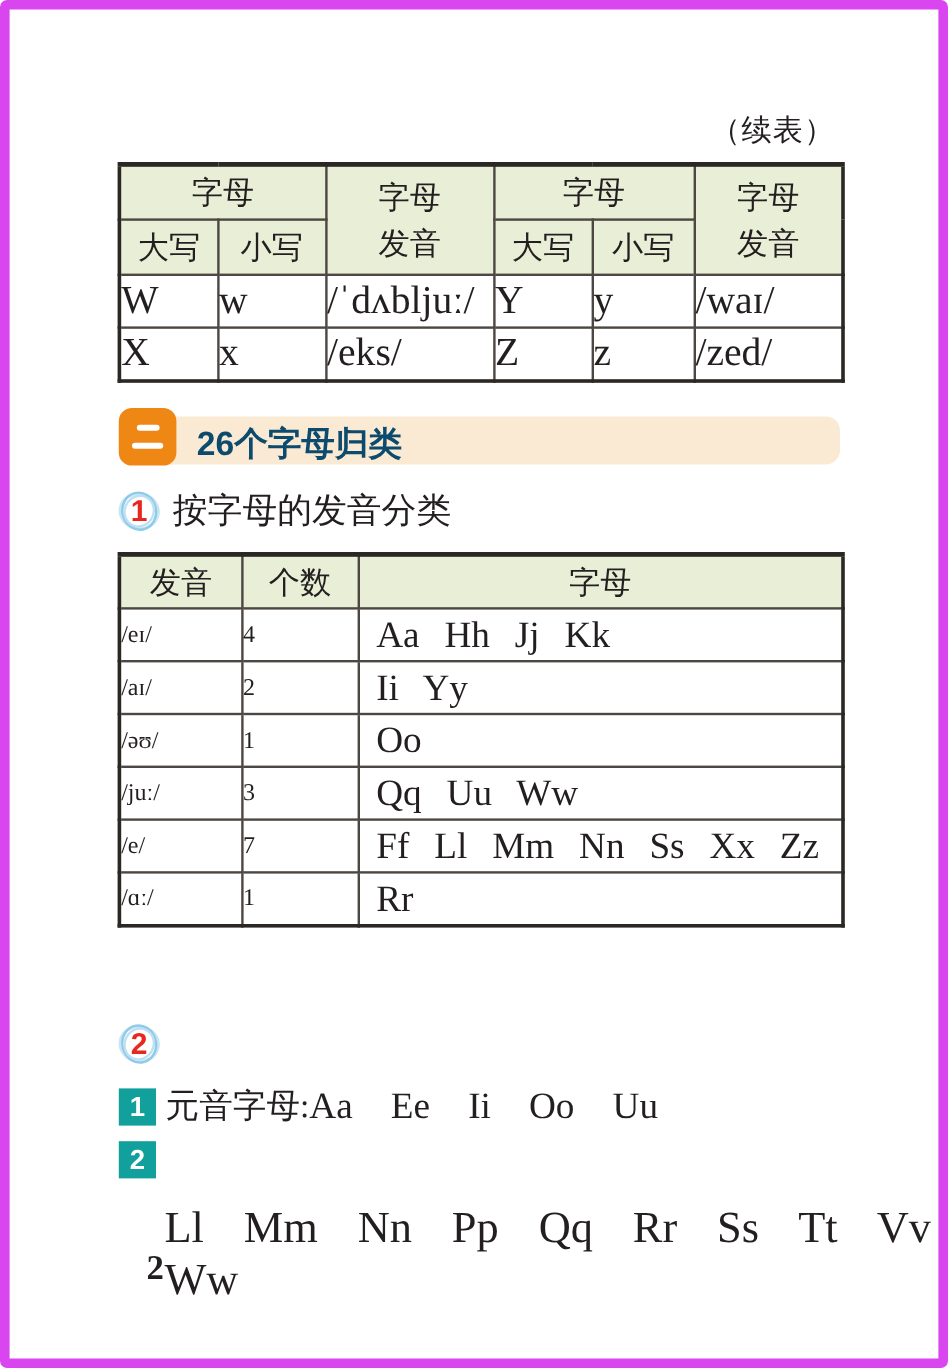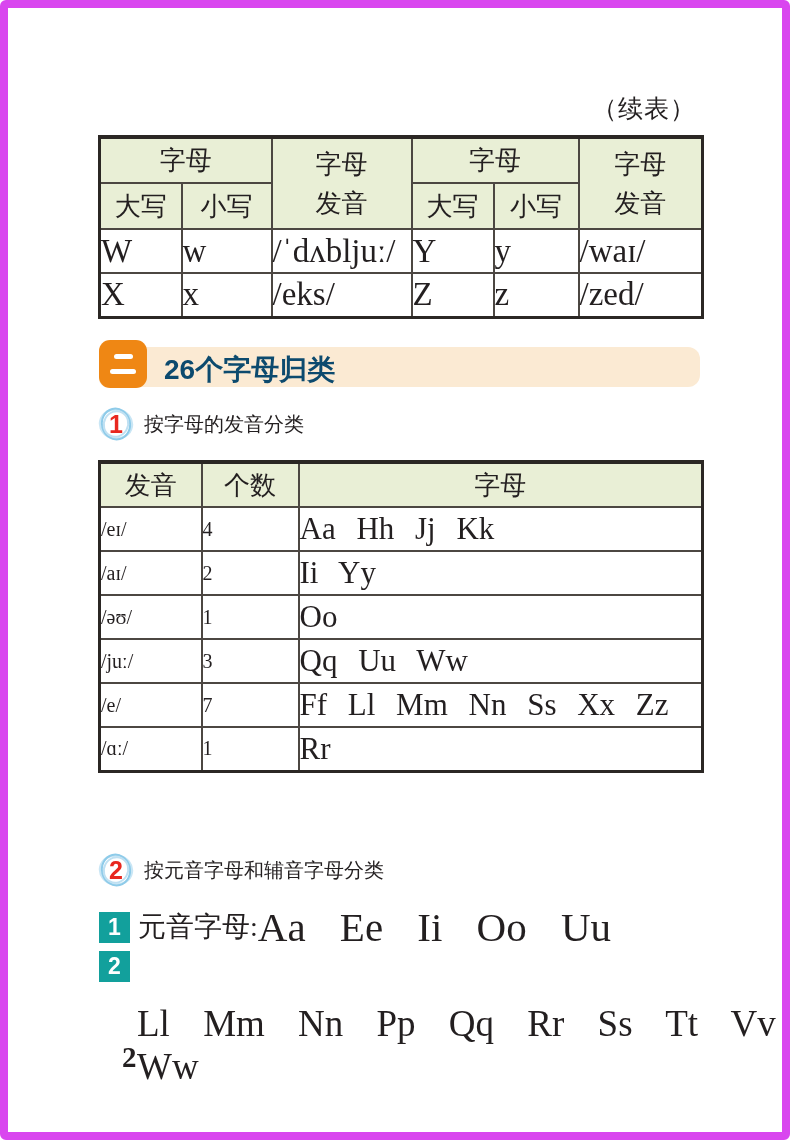--- a/index.html
+++ b/index.html
@@ -19,21 +19,21 @@
   .t1 { left:90px; top:127px; width:603px; }
   .t1 th { height:45px; }
   .t1 td { height:44px; font-size:33px; }
   .t1 .two-line { height:92px; line-height:1.5; }
   .t1 .two-line span { display:block; }
   .ipa { font-size:29px;margin-top:42px; }
 
   .t2 { left:90px; top:452px; width:603px; }
   .t2 th { height:45px; }
   .t2 td { height:44px; font-size:20px; }
-  .t2 .letters { text-align:left; font-size:31px; word-spacing:13px; }
+  .t2 .letters { text-align:left; padding-left:14px; font-size:31px; word-spacing:13px; }
 
   .section-bar { position:absolute; left:91px; top:339px; width:601px; height:40px;
                  background:#fbead3; border-radius:8px 12px 12px 8px; }
   .section-badge { position:absolute; left:91px; top:332px; width:48px; height:48px;
                    background:#ef8714; border-radius:11px; }
   .badge-bar-top { position:absolute; left:15px; top:14px; width:19px; height:5px;
                    background:#ffffff; border-radius:3px; }
   .badge-bar-bottom { position:absolute; left:11px; top:29px; width:26px; height:5px;
                       background:#ffffff; border-radius:3px; }
   .section-title { position:absolute; left:156px; top:343px; font-size:28px; font-weight:bold;
@@ -41,31 +41,31 @@
 
   .subsec { position:absolute; left:90px; display:flex; align-items:center; gap:10px; }
   .subsec-1 { top:398px; }
   .subsec-2 { top:844px; }
   .circled-num { position:relative; width:36px; height:36px; flex:0 0 36px; }
   .circled-num svg { position:absolute; left:0; top:0; }
   .circled-num .num { position:absolute; left:0; top:0; width:36px; height:36px;
                       display:flex; align-items:center; justify-content:center;
                       color:#e8271f; font-size:25px; font-weight:bold;
                       font-family:"Liberation Sans","DejaVu Sans",sans-serif; }
-  .subsec-title { font-size:20px; }
+  .subsec-title { font-size:29px; }
 
   .list-item { position:absolute; left:91px; display:flex; align-items:center; }
   .list-item-1 { top:895px; }
   .list-item-2 { top:943px; }
   .square-badge { width:31px; height:31px; background:#12a09c; color:#ffffff;
                   display:flex; align-items:center; justify-content:center;
                   font-size:23px; font-weight:bold; margin-right:8px;
                   font-family:"Liberation Sans","DejaVu Sans",sans-serif; }
   .list-label { font-size:28px; }
-  .list-letters { font-size:41px; word-spacing:24px; }
+  .list-letters { font-size:31px; word-spacing:24px; }
 
   .cont-line { position:absolute; left:129px; top:994px; font-size:37px; word-spacing:24px; }
   .page-number { position:absolute; left:114px; top:1033px; font-size:29px; font-weight:bold; }
 </style>
 </head>
 <body>
 
 <div class="page">
 
   <div class="continued">（续表）</div>
@@ -183,21 +183,20 @@
 
   <div class="subsec subsec-2">
     <div class="circled-num">
       <svg width="36" height="36" viewBox="0 0 36 36">
         <ellipse cx="18" cy="18" rx="16" ry="14.5" fill="none" stroke="#c9e6f5" stroke-width="2.5" transform="rotate(10 18 18)"></ellipse>
         <ellipse cx="18" cy="18" rx="14" ry="15.5" fill="none" stroke="#8ecbe9" stroke-width="2" transform="rotate(-14 18 18)"></ellipse>
         <ellipse cx="18" cy="18" rx="12" ry="13" fill="none" stroke="#bfe0f2" stroke-width="2" transform="rotate(28 18 18)"></ellipse>
       </svg>
       <span class="num">2</span>
     </div>
-    <span class="subsec-title">按元音字母和辅音字母分类</span>
   </div>
 
   <div class="list-item list-item-1">
     <div class="square-badge">1</div>
     <span class="list-label">元音字母:</span>
     <span class="list-letters">Aa Ee Ii Oo Uu</span>
   </div>
 
   <div class="list-item list-item-2">
     <div class="square-badge">2</div>

